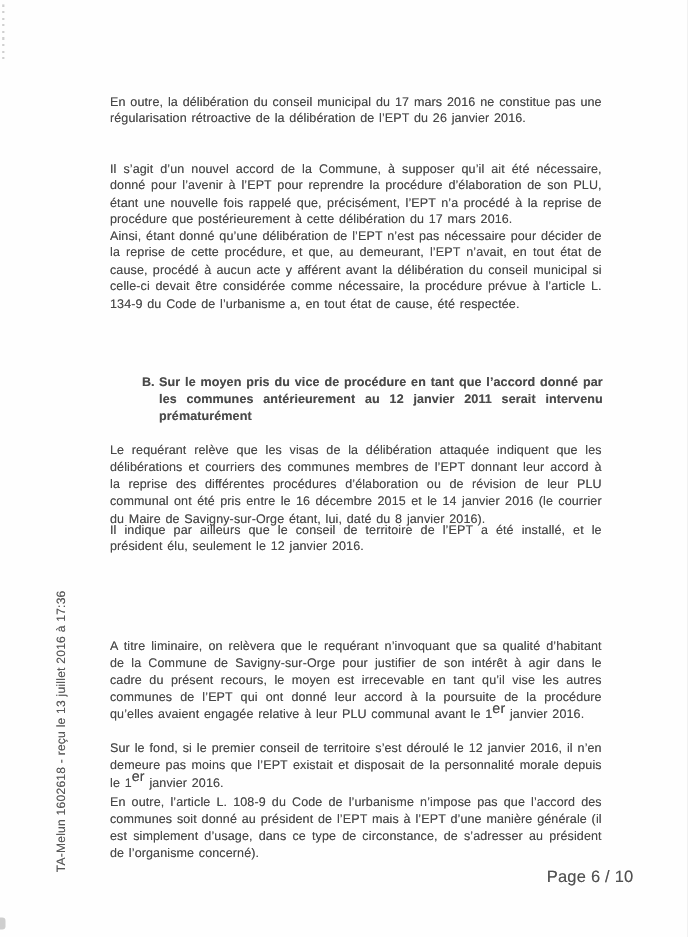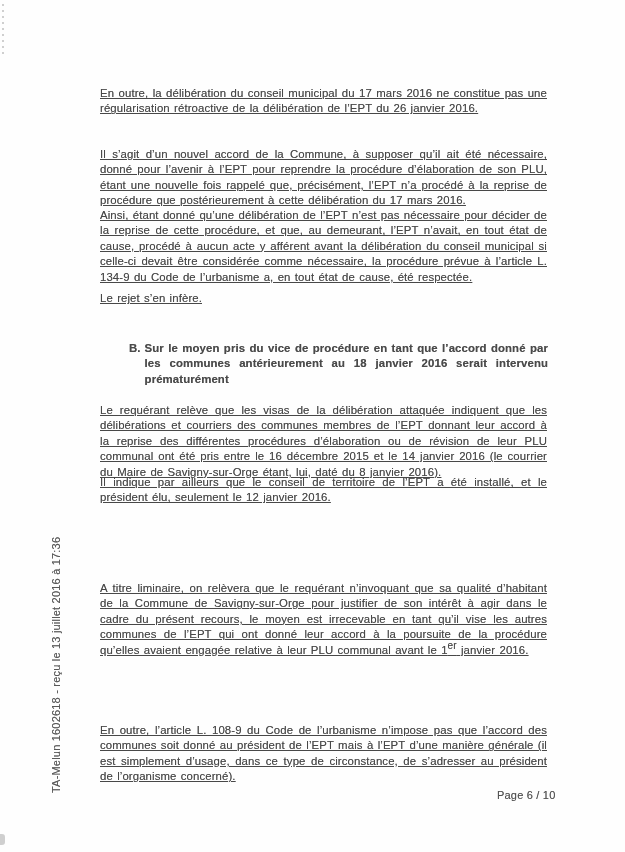--- a/index.html
+++ b/index.html
@@ -17,56 +17,55 @@
     position: absolute;
     left: 100px;
     width: 447px;
     margin: 0;
     text-align: justify;
     font-size: 11.4px;
     line-height: 15.4px;
     letter-spacing: 0.1px;
     word-spacing: 1px;
     text-shadow: 0 0 0.3px rgba(90,90,90,0.65);
-    text-decoration: underline;
   }
   .heading {
     position: absolute;
     left: 129px;
     width: 419px;
     display: flex;
     font-weight: 700;
     font-size: 11.4px;
     line-height: 15.4px;
     letter-spacing: 0.1px;
     word-spacing: 1px;
     color: #4a4a4a;
     text-shadow: 0 0 0.3px rgba(90,90,90,0.65);
   }
   .hmark { flex: none; margin-right: 4px; }
   .htext { flex: 1; text-align: justify; }
-  sup { font-size: 10px; line-height: 0; vertical-align: super; }
+  sup { font-size: 13px; line-height: 0; vertical-align: super; }
   .stamp {
     position: absolute;
     left: 50px;
     top: 793px;
     width: 236px;
     transform: rotate(-90deg);
     transform-origin: 0 0;
     font-size: 11px;
     letter-spacing: 0.2px;
     white-space: nowrap;
     color: #585858;
     text-shadow: 0 0 0.3px rgba(90,90,90,0.6);
   }
   .footer {
     position: absolute;
     left: 497px;
     top: 789px;
-    font-size: 11px;
+    font-size: 15px;
     letter-spacing: 0.2px;
     color: #515151;
     text-shadow: 0 0 0.3px rgba(90,90,90,0.6);
   }
   .artifact-topleft {
     position: absolute;
     left: 2px;
     top: 4px;
     width: 2px;
     height: 54px;
@@ -88,32 +87,32 @@
 
 <div class="page">
 
   <div class="artifact-topleft"></div>
 
   <div class="stamp">TA-Melun 1602618 - reçu le 13 juillet 2016 à 17:36</div>
 
   <p class="para" style="top:86px">En outre, la délibération du conseil municipal du 17 mars 2016 ne constitue pas une régularisation rétroactive de la délibération de l’EPT du 26 janvier 2016.</p>
   <p class="para" style="top:147px">Il s’agit d’un nouvel accord de la Commune, à supposer qu’il ait été nécessaire, donné pour l’avenir à l’EPT pour reprendre la procédure d’élaboration de son PLU, étant une nouvelle fois rappelé que, précisément, l’EPT n’a procédé à la reprise de procédure que postérieurement à cette délibération du 17 mars 2016.</p>
   <p class="para" style="top:208px">Ainsi, étant donné qu’une délibération de l’EPT n’est pas nécessaire pour décider de la reprise de cette procédure, et que, au demeurant, l’EPT n’avait, en tout état de cause, procédé à aucun acte y afférent avant la délibération du conseil municipal si celle-ci devait être considérée comme nécessaire, la procédure prévue à l’article L. 134-9 du Code de l’urbanisme a, en tout état de cause, été respectée.</p>
-  <p class="para" style="top:291px">Le rejet s’en infère.</p>
 
   <div class="heading" style="top:341px">
     <span class="hmark">B.</span>
-    <span class="htext">Sur le moyen pris du vice de procédure en tant que l’accord donné par les communes antérieurement au 18 janvier 2016 serait intervenu prématurément</span>
+    <span class="htext">Sur le moyen pris du vice de procédure en tant que l’accord donné par les communes antérieurement au 12 janvier 2011 serait intervenu prématurément</span>
   </div>
 
   <p class="para" style="top:403px">Le requérant relève que les visas de la délibération attaquée indiquent que les délibérations et courriers des communes membres de l’EPT donnant leur accord à la reprise des différentes procédures d’élaboration ou de révision de leur PLU communal ont été pris entre le 16 décembre 2015 et le 14 janvier 2016 (le courrier du Maire de Savigny-sur-Orge étant, lui, daté du 8 janvier 2016).</p>
   <p class="para" style="top:475px">Il indique par ailleurs que le conseil de territoire de l’EPT a été installé, et le président élu, seulement le 12 janvier 2016.</p>
 
   <p class="para" style="top:581px"><span>A titre liminaire, on relèvera que le requérant n’invoquant que sa qualité d’habitant de la Commune de Savigny-sur-Orge pour justifier de son intérêt à agir dans le cadre du présent recours, le moyen est irrecevable en tant qu’il vise les autres communes de l’EPT qui ont donné leur accord à la poursuite de la procédure qu’elles avaient engagée relative à leur PLU communal avant le 1</span><sup>er</sup><span> janvier 2016.</span></p>
 
+  <p class="para" style="top:674px"><span>Sur le fond, si le premier conseil de territoire s’est déroulé le 12 janvier 2016, il n’en demeure pas moins que l’EPT existait et disposait de la personnalité morale depuis le 1</span><sup>er</sup><span> janvier 2016.</span></p>
 
   <p class="para" style="top:723px">En outre, l’article L. 108-9 du Code de l’urbanisme n’impose pas que l’accord des communes soit donné au président de l’EPT mais à l’EPT d’une manière générale (il est simplement d’usage, dans ce type de circonstance, de s’adresser au président de l’organisme concerné).</p>
 
   <div class="footer">Page 6 / 10</div>
 
   <div class="artifact-bottomleft"></div>
 
 </div>
 
 </body></html>

